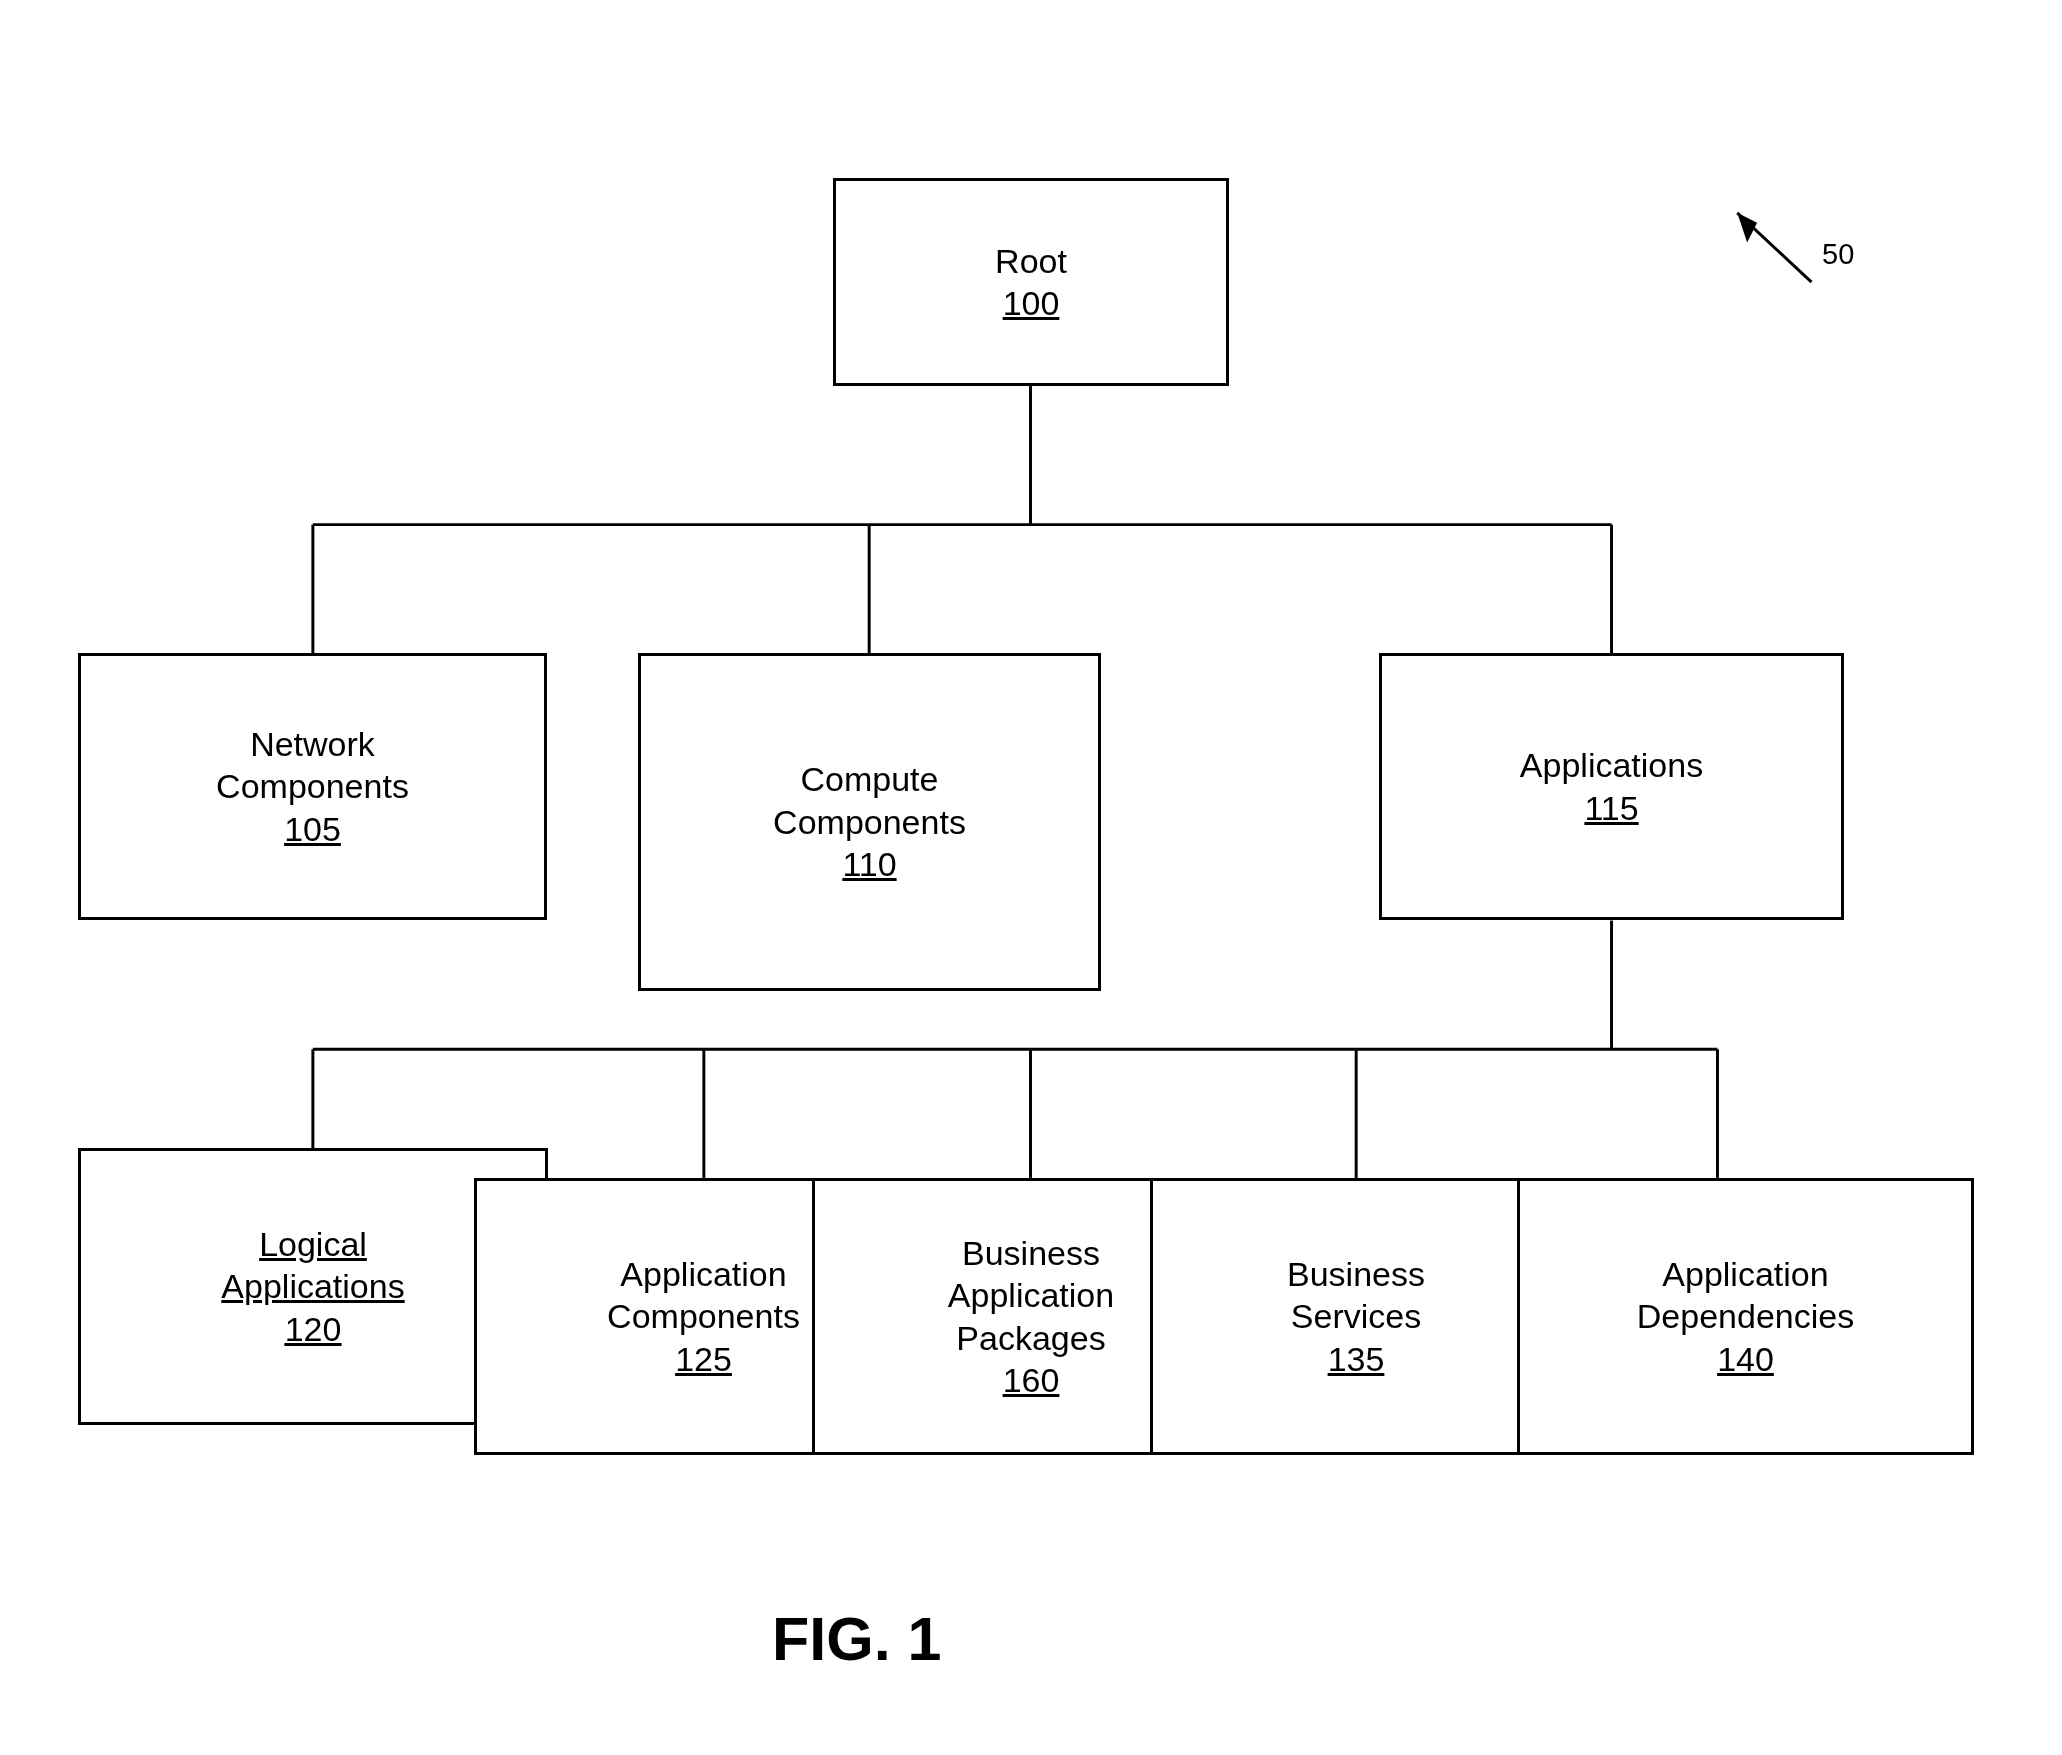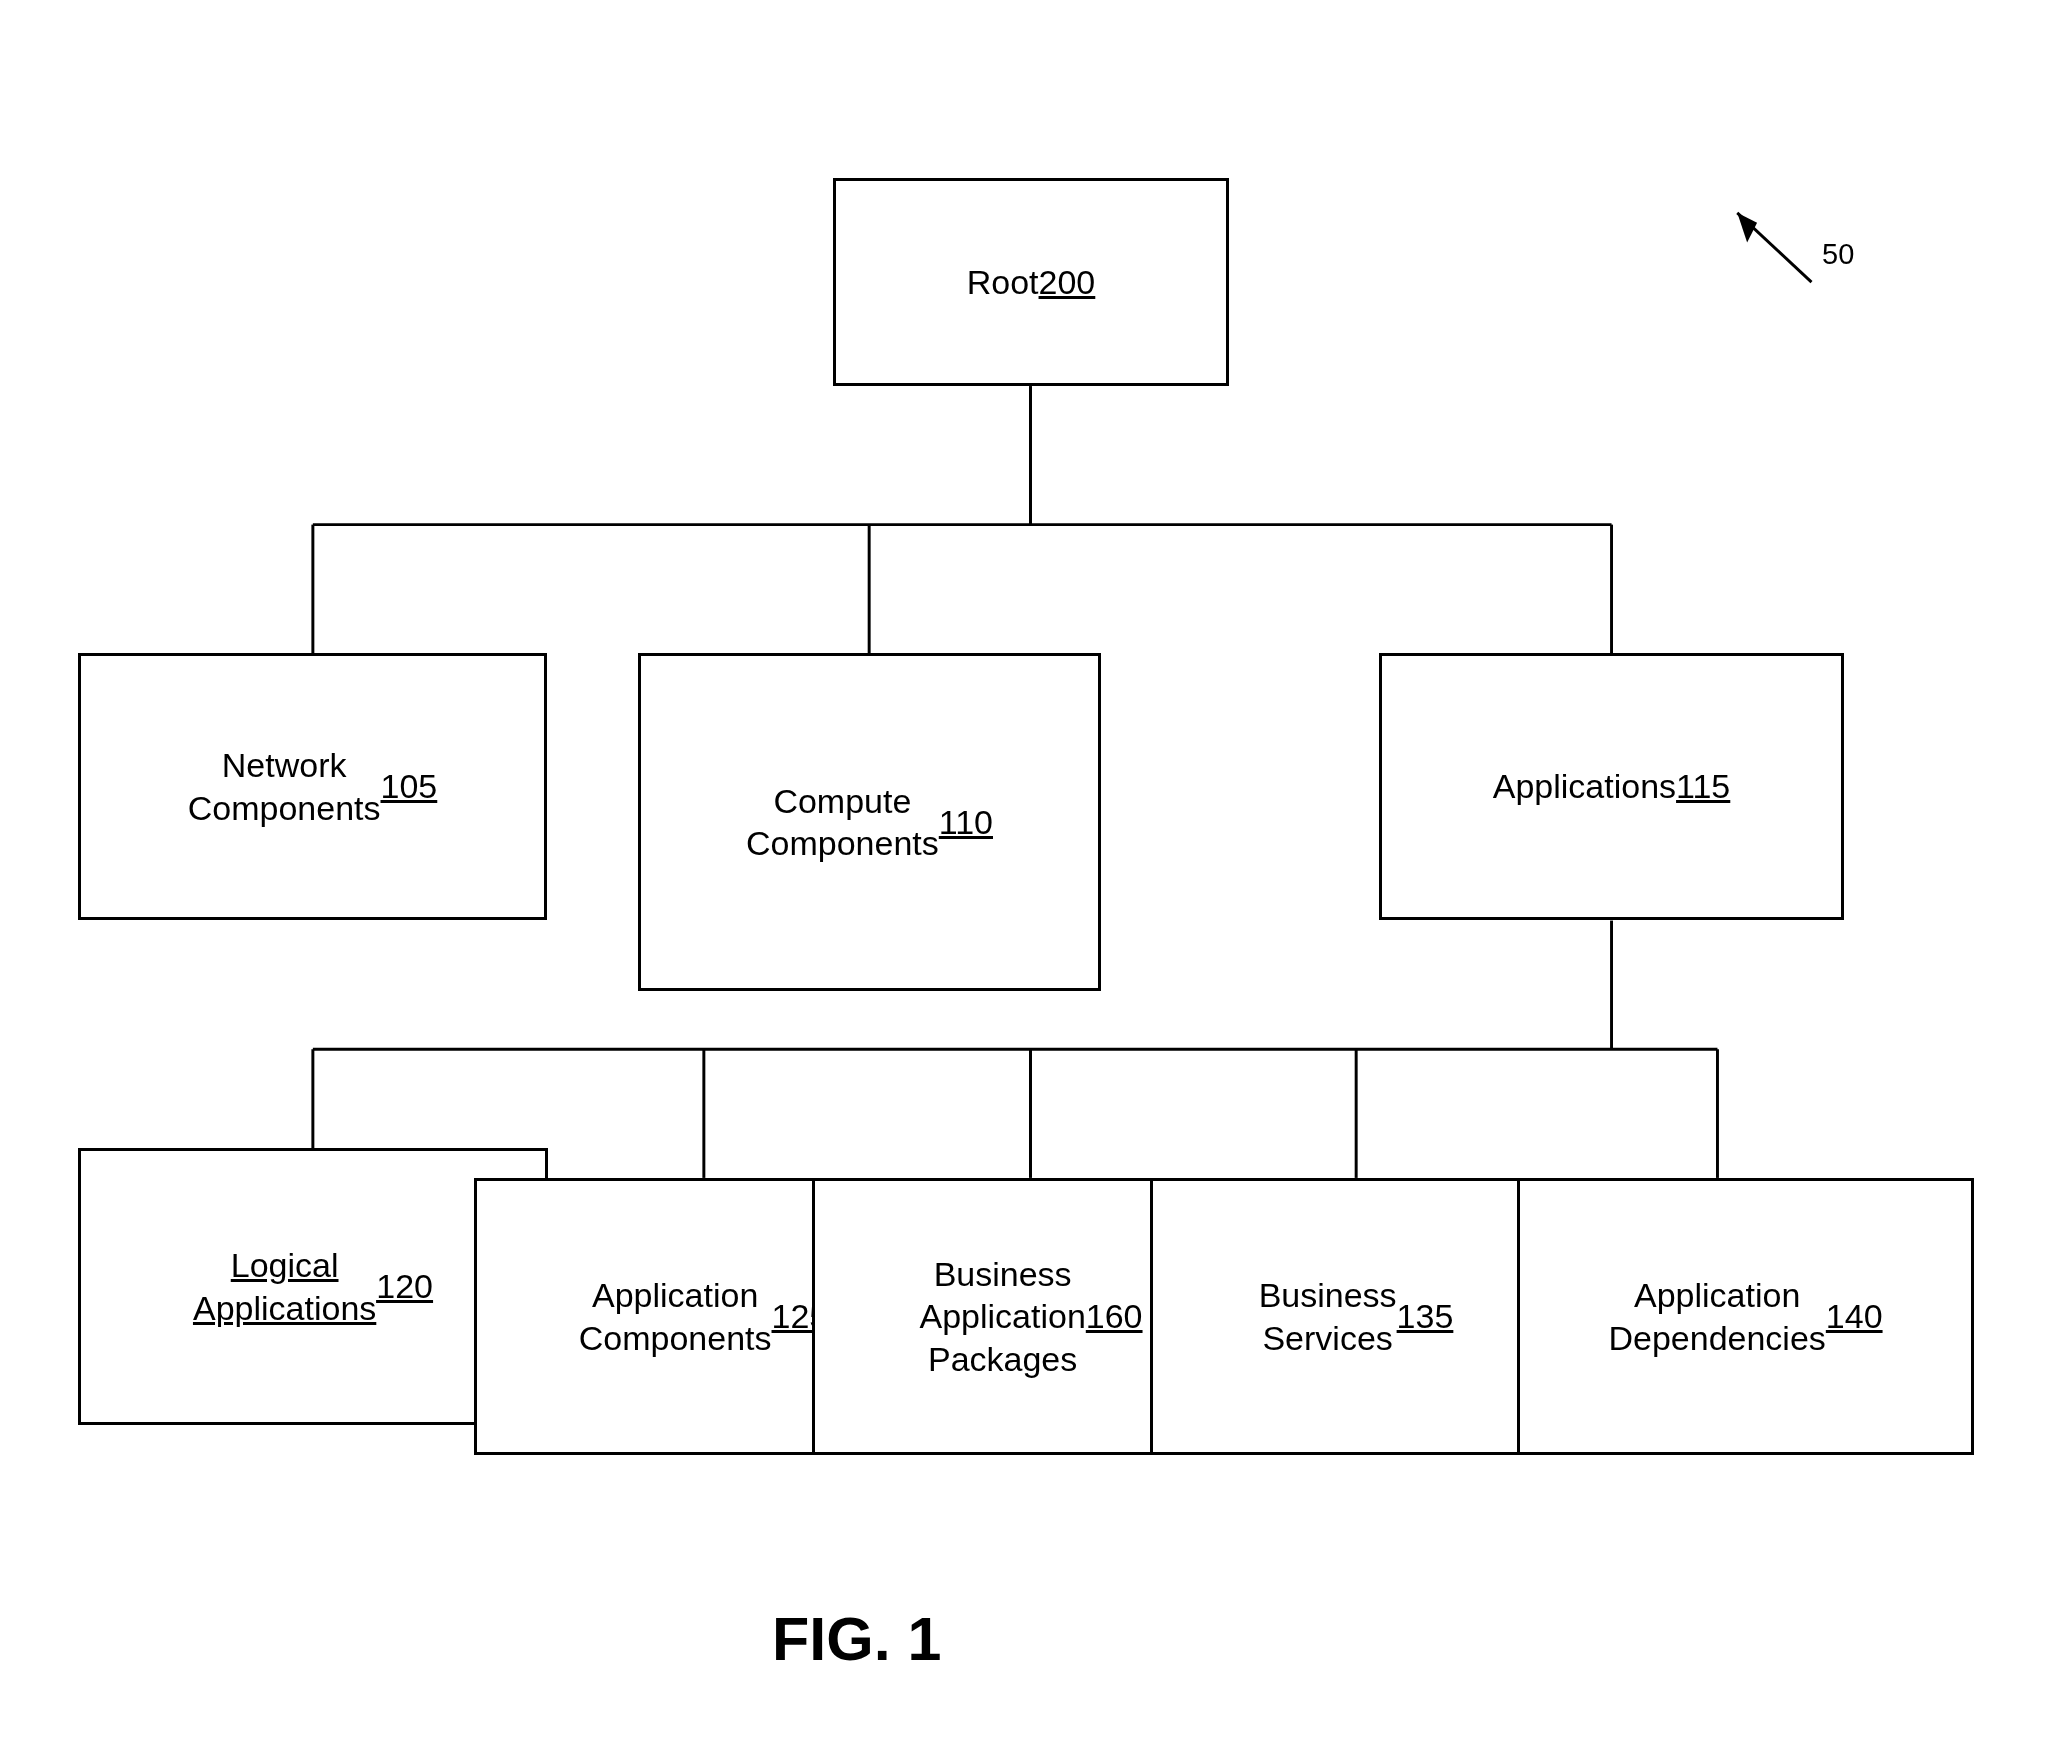--- a/index.html
+++ b/index.html
@@ -19,21 +19,21 @@
       width: 2062px;
       height: 1755px;
     }
 
     
     .node {
       position: absolute;
       border: 3px solid #000;
       background: #fff;
       display: flex;
-      flex-direction: row;
+      flex-direction: column;
       align-items: center;
       justify-content: center;
       text-align: center;
       font-size: 34px;
       line-height: 1.25;
     }
 
     .node .node-title {
       font-size: 34px;
       font-weight: normal;
@@ -92,21 +92,21 @@
     <line x1="1041" y1="1060" x2="1041" y2="1190" stroke="#000" stroke-width="3"></line>
     <line x1="1370" y1="1060" x2="1370" y2="1190" stroke="#000" stroke-width="3"></line>
     <line x1="1735" y1="1060" x2="1735" y2="1190" stroke="#000" stroke-width="3"></line>
 
     <line x1="1830" y1="285" x2="1755" y2="215" stroke="#000" stroke-width="3"></line>
     <polygon points="1755,215 1775,225 1765,245" fill="#000"></polygon>
   </svg>
 
   <div class="node" style="left:833px; top:178px; width:396px; height:208px;">
     <span class="node-title">Root</span>
-    <span class="node-id">200</span>
+    <span class="node-id">100</span>
   </div>
 
   <div class="node" style="left:78px; top:653px; width:469px; height:267px;">
     <span class="node-title">Network<br>Components</span>
     <span class="node-id">105</span>
   </div>
 
   <div class="node" style="left:638px; top:653px; width:463px; height:338px;">
     <span class="node-title">Compute<br>Components</span>
     <span class="node-id">110</span>

